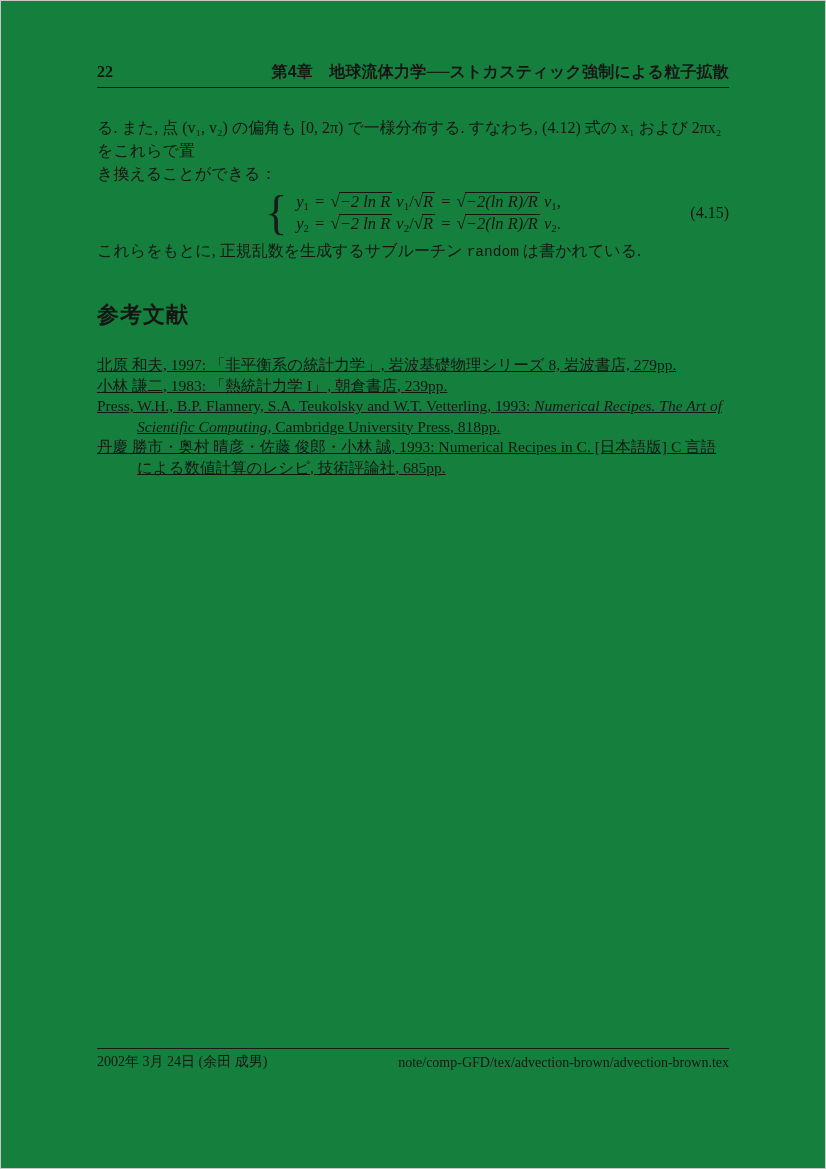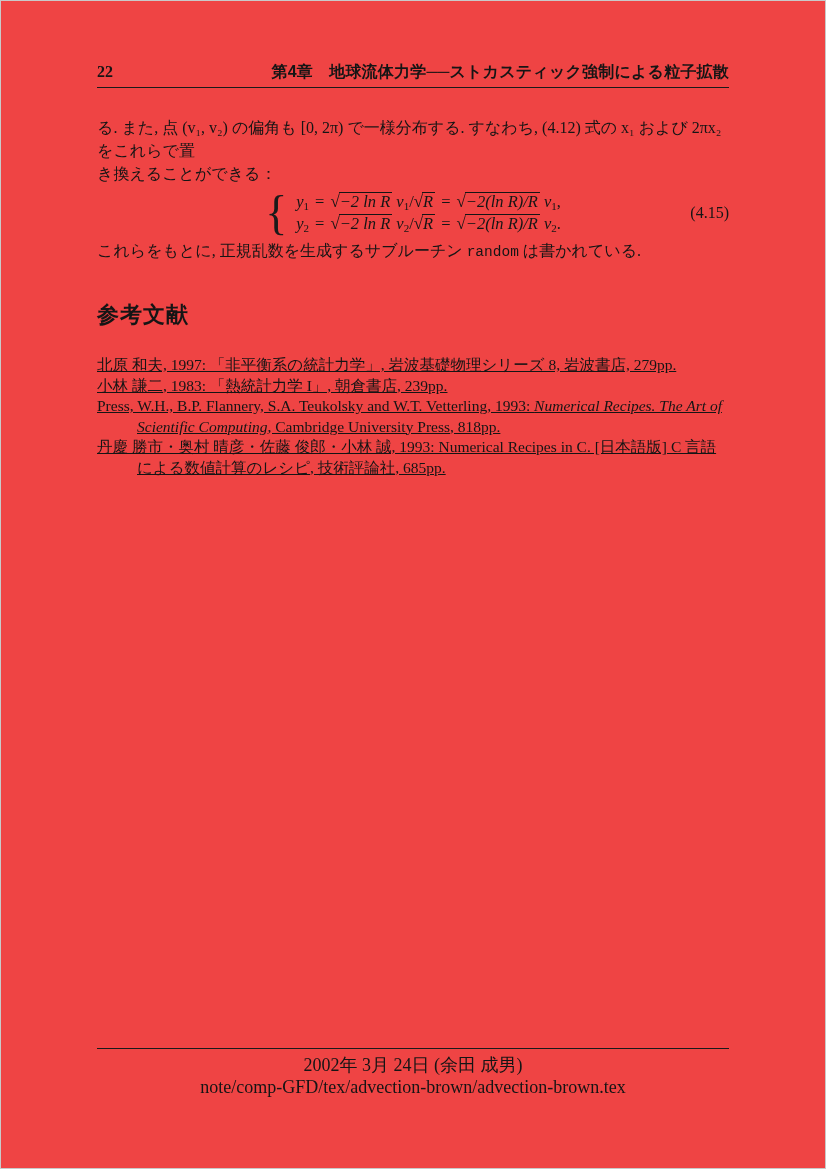--- a/index.html
+++ b/index.html
@@ -1,20 +1,20 @@
 <!DOCTYPE html>
 <html><head>
 <meta charset="utf-8">
 <style>
   html,body{margin:0;padding:0;background:#e8e8e8;}
   .page{
     position:relative;
     width:826px;height:1169px;
     margin:0 auto;
-    background:#ef4444;
+    background:#15803d;
     box-shadow:0 0 0 1px #c9c9c9 inset;
     font-family:"Liberation Serif", serif;
     color:#151515;
     overflow:hidden;
   }
   .content{position:absolute;left:97px;top:0;width:632px;}
 
   
   .running-header{
     display:flex;align-items:baseline;
@@ -60,22 +60,22 @@
     font-size:22px;font-weight:bold;letter-spacing:1px;
   }
   .refs{margin-top:25px;font-size:15.5px;line-height:20.5px;}
   .ref{padding-left:40px;text-indent:-40px;text-decoration:underline;}
   .it{font-style:italic;}
   .bf{font-weight:bold;}
 
   
   .footer{position:absolute;left:97px;width:632px;top:1048px;}
   .footer-rule{border:0;border-top:1px solid #1a1a1a;margin:0;}
-  .footer-row{display:flex;justify-content:space-between;align-items:center;
-              margin-top:4px;font-size:18px;flex-direction:column;}
+  .footer-row{display:flex;justify-content:space-between;align-items:flex-end;
+              margin-top:4px;font-size:14px;}
 </style>
 </head>
 <body>
 
 <div class="page">
   <div class="content">
 
     <div class="running-header">
       <span class="pagenum">22</span>
       <span class="chapter">第4章　地球流体力学──ストカスティック強制による粒子拡散</span>

